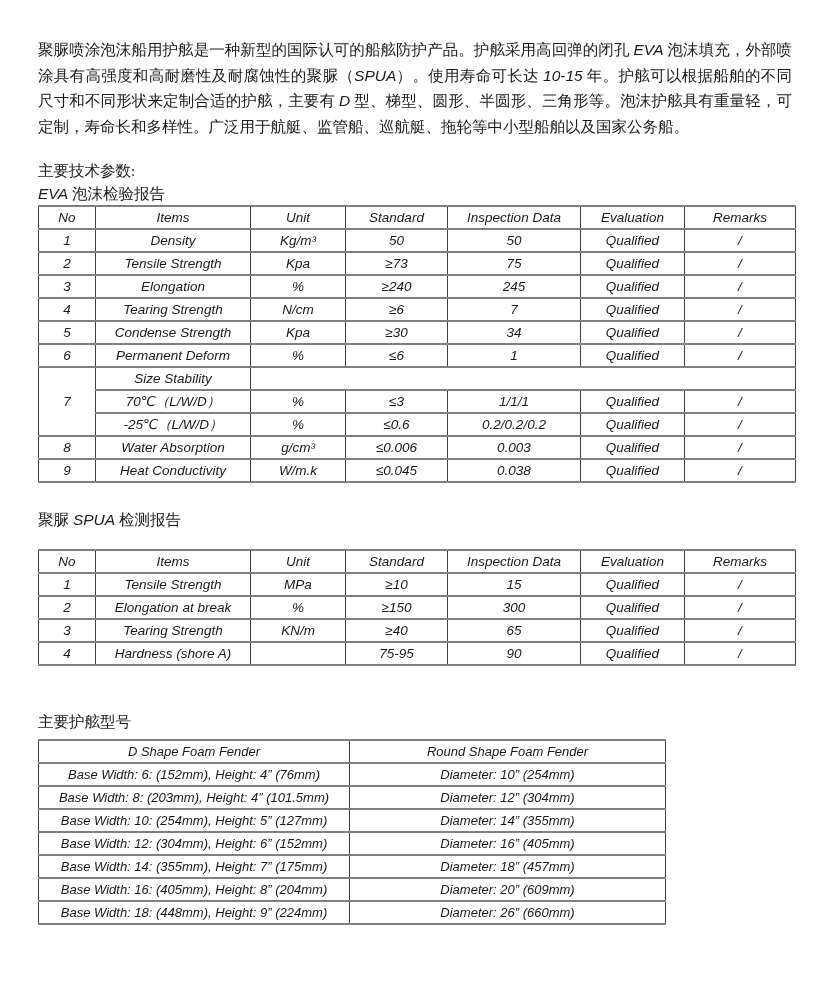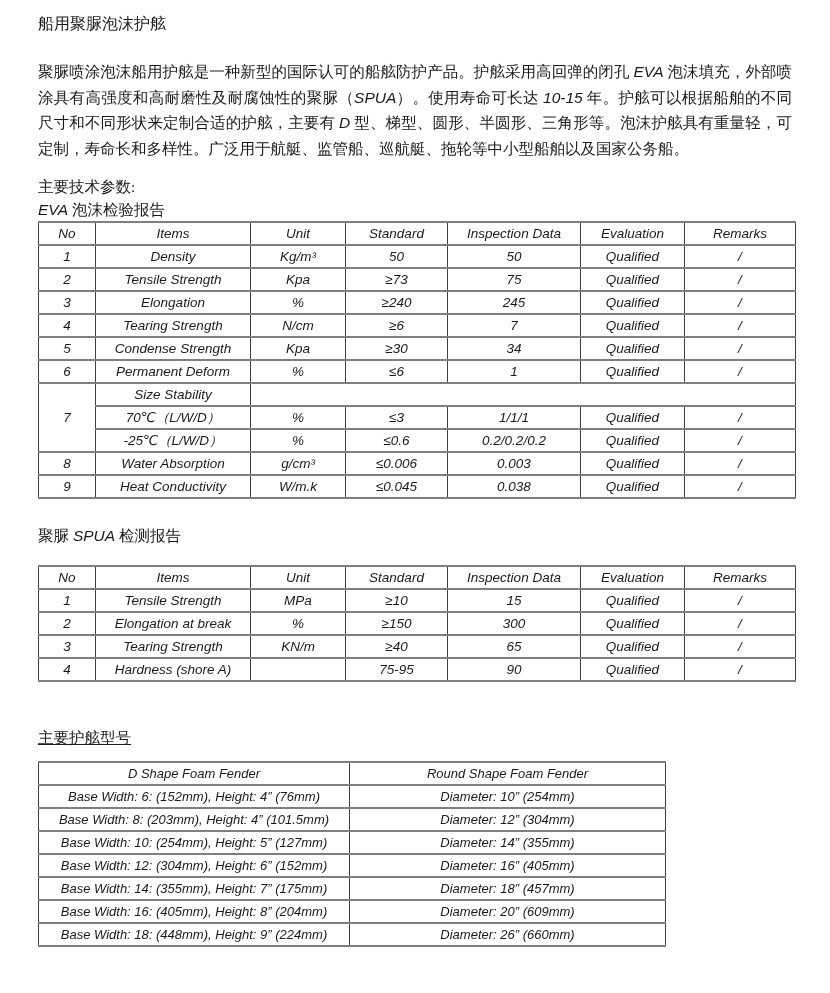--- a/index.html
+++ b/index.html
@@ -29,25 +29,25 @@
     width: 754px;
   }
   .lat {
     font-family: "Liberation Sans", "DejaVu Sans", sans-serif;
     font-style: italic;
   }
   .heading {
     font-size: 15.5px;
     line-height: 22px;
   }
-  .h-tech   { margin-top: 15px; }
+  .h-tech   { margin-top: 21px; }
   .h-eva    { margin-top: 1px; }
   .h-spua   { margin-top: 26px; }
   .h-model  { margin-top: 2px; }
-  .h-fender { margin-top: 45px; margin-bottom: 12px; text-decoration: underline; }
+  .h-fender { margin-top: 45px; margin-bottom: 6px; }
 
   table.report-table {
     border-collapse: collapse;
     table-layout: fixed;
     font-family: "Liberation Sans", "DejaVu Sans", sans-serif;
     font-style: italic;
     font-size: 13.5px;
   }
   .report-table th, .report-table td {
     border-top: 2px solid #7f7f7f;
@@ -74,21 +74,20 @@
   col.c-eval  { width: 104px; }
   col.c-rem   { width: 111px; }
   col.c-d     { width: 311px; }
   col.c-round { width: 316px; }
 </style>
 </head>
 <body>
 
 <div class="page">
 
-  <h1 class="doc-title">船用聚脲泡沫护舷</h1>
 
   <p class="intro"><span>聚脲喷涂泡沫船用护舷是一种新型的国际认可的船舷防护产品。护舷采用高回弹的闭孔 </span><span class="lat">EVA</span><span> 泡沫填充，外部喷涂具有高强度和高耐磨性及耐腐蚀性的聚脲（</span><span class="lat">SPUA</span><span>）。使用寿命可长达 </span><span class="lat">10-15</span><span> 年。护舷可以根据船舶的不同尺寸和不同形状来定制合适的护舷，主要有 </span><span class="lat">D</span><span> 型、梯型、圆形、半圆形、三角形等。泡沫护舷具有重量轻，可定制，寿命长和多样性。广泛用于航艇、监管船、巡航艇、拖轮等中小型船舶以及国家公务船。</span></p>
 
   <div class="heading h-tech">主要技术参数:</div>
   <div class="heading h-eva"><span class="lat">EVA</span><span> 泡沫检验报告</span></div>
 
   <table class="report-table eva">
     <colgroup>
       <col class="c-no">
         <col class="c-items">

